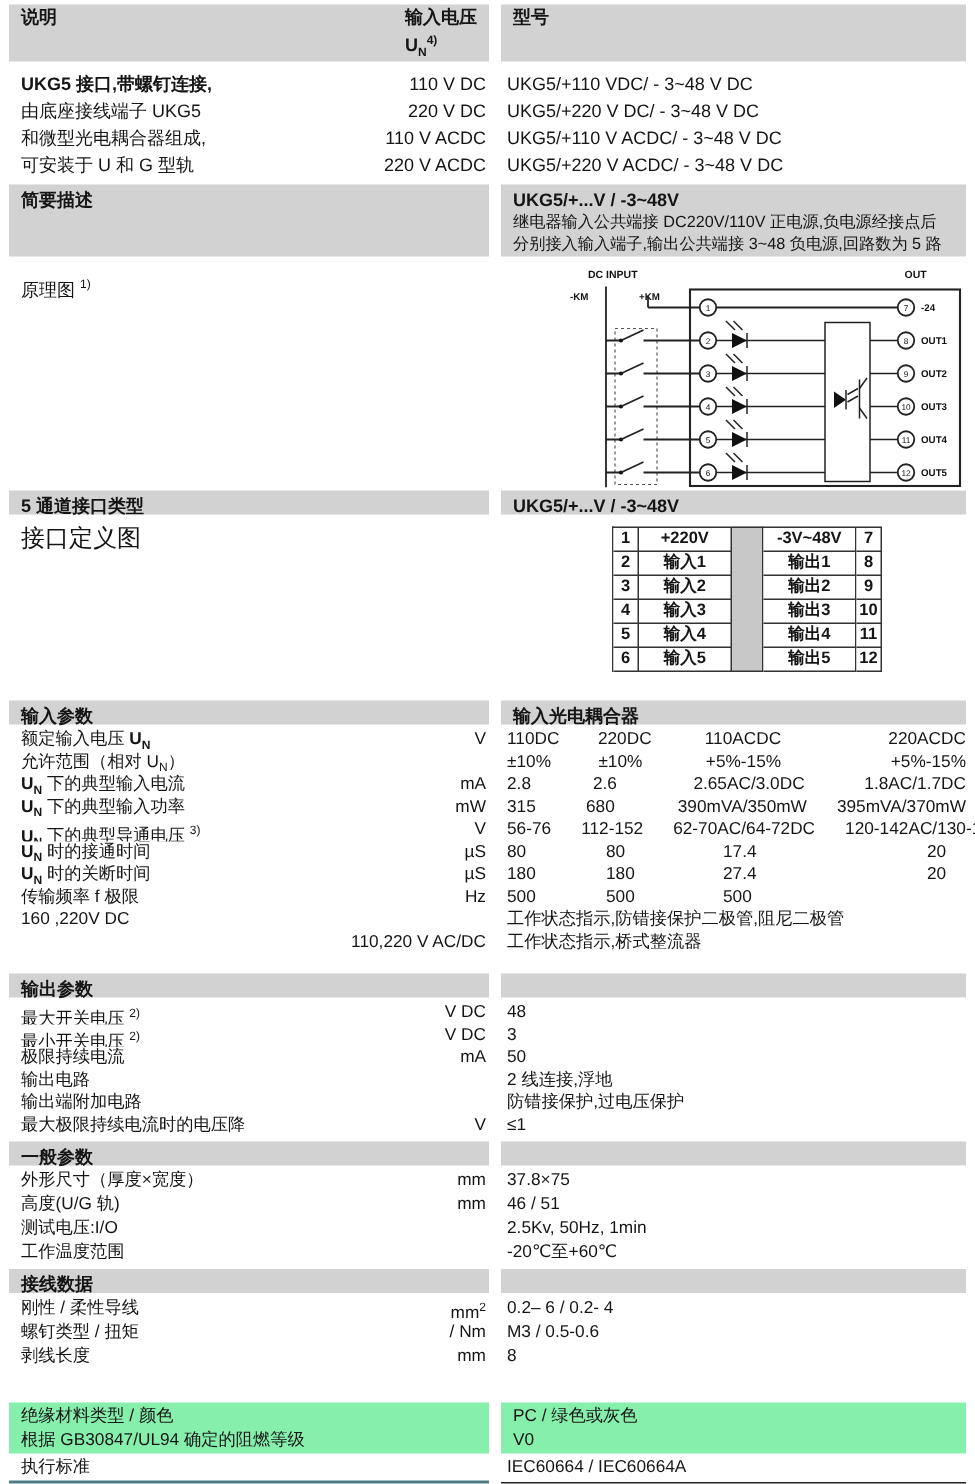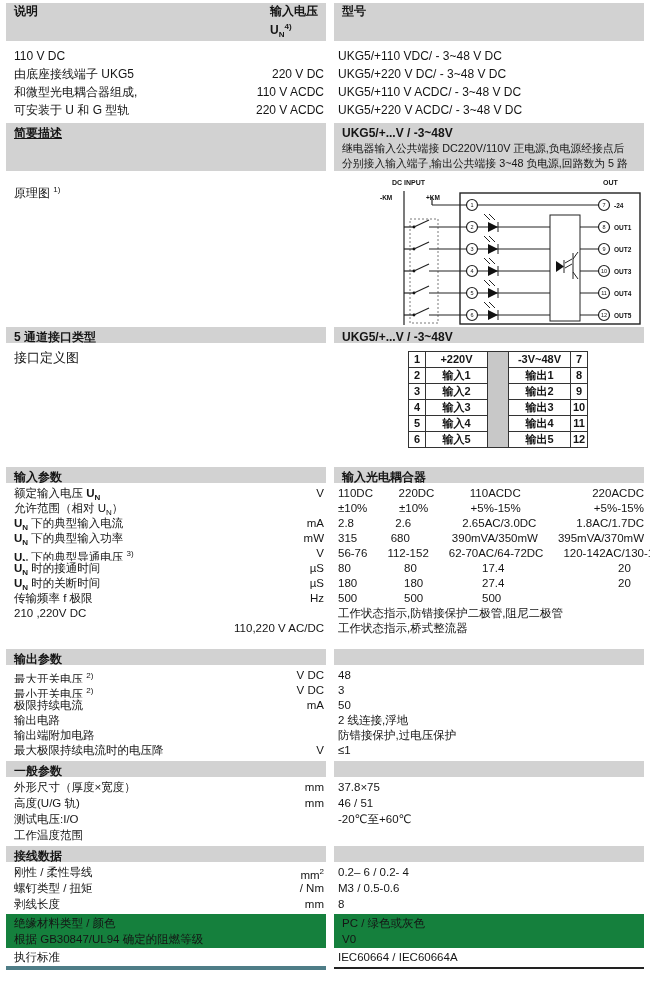--- a/index.html
+++ b/index.html
@@ -18,52 +18,52 @@
   .topband-left { display:flex; justify-content:space-between; }
   .tb-right { text-align:left; }
 
   .prow { display:flex; height:18px; line-height:18px; font-size:12px; padding:0 2px 0 8px; }
   .prow .plabel { flex:1; white-space:nowrap; overflow:hidden; }
   .prow .punit { white-space:nowrap; }
   sub { font-size:8px; } sup { font-size:8px; }
 
   .models div { height:18px; line-height:18px; font-size:12px; padding-left:4px; white-space:nowrap; }
 
-  .brief-left { height:48px;text-decoration:underline; }
+  .brief-left { height:48px; }
   .brief-right { background:#d2d2d2; height:48px; padding:2px 8px; }
   .brief-title { font-weight:700; font-size:12px; line-height:16px; }
   .brief-lines div { font-size:10.8px; line-height:15px; white-space:nowrap; }
 
   .schem-left { font-size:12px; padding:14px 0 0 8px; }
   .schem-right svg { margin:4px 0 0 38px; display:block; }
   .st { font-size:7px; font-weight:700; fill:#111; }
   .st2 { font-size:6.5px; font-weight:700; fill:#111; }
   .sl { stroke:#222; stroke-width:1.2; }
   .box { fill:#fff; stroke:#222; stroke-width:1.4; }
   .thin { stroke-width:1; }
   .dashedr { fill:none; stroke:#555; stroke-width:0.8; stroke-dasharray:2 2; }
 
-  .iface-caption { font-size:13px; padding:6px 0 0 8px; }
+  .iface-caption { font-size:16px; padding:6px 0 0 8px; }
   .term-wrap { display:inline-flex; margin:8px 0 0 74px; }
   .term-half { border-top:1px solid #333; border-left:1px solid #333; display:grid; }
   .th-l { grid-template-columns:17px 62px; }
   .th-r { grid-template-columns:62px 17px; }
   .tcell { border-right:1px solid #333; border-bottom:1px solid #333; height:16px; line-height:15px;
            text-align:center; font-size:11px; font-weight:700; background:#fff; white-space:nowrap; }
   .term-gap { width:20px; background:#c8c8c8; border-top:1px solid #333; border-bottom:1px solid #333; }
 
   .param .prow { height:15px; line-height:15px; font-size:11.5px; }
   .param.h16 .prow { height:16px; line-height:16px; }
   .rcol { padding-left:4px; }
   .vrow { height:15px; line-height:15px; font-size:11.5px; white-space:nowrap; }
   .h16 .vrow, .vrow.h16 { height:16px; line-height:16px; }
   .vtab-row { display:flex; height:15px; line-height:15px; font-size:11.5px; white-space:nowrap;gap:20px; }
   .vtab-row .c1{width:46px}.vtab-row .c2{width:58px}.vtab-row .c3{width:116px}.vtab-row .c4{flex:1}
 
-  .ins-band { background:#15803d; padding:1px 0; }
+  .ins-band { background:#86efac; padding:1px 0;margin-top:21px; }
   .ins-band .vrow { height:16px; line-height:16px; padding:0 8px; }
 
   .std-label { font-size:11.5px; height:14px; line-height:14px; padding-left:8px; }
   .std-value { font-size:11.5px; height:14px; line-height:14px; padding-left:4px; }
   .bar-teal { height:4px; background:#4e7d87; }
   .bar-dark { height:2px; background:#222; margin-top:1px; }
 </style>
 </head>
 <body>
 
@@ -78,20 +78,21 @@
       </span>
     </div>
     <div class="band band-tall">
       <span>型号</span>
     </div>
   </div>
 
   <div class="two-col mt6">
     <div id="desc-rows">
         <div class="prow">
+          <span class="plabel"><b>UKG5 接口,带螺钉连接,</b></span>
           <span class="punit">110 V DC</span>
         </div>
         <div class="prow">
           <span class="plabel">由底座接线端子 UKG5</span>
           <span class="punit">220 V DC</span>
         </div>
         <div class="prow">
           <span class="plabel">和微型光电耦合器组成,</span>
           <span class="punit">110 V ACDC</span>
         </div>
@@ -313,21 +314,21 @@
         </div>
         <div class="prow">
           <span class="plabel"><b>U<sub>N</sub></b> 时的关断时间</span>
           <span class="punit">µS</span>
         </div>
         <div class="prow">
           <span class="plabel">传输频率 f 极限</span>
           <span class="punit">Hz</span>
         </div>
         <div class="prow">
-          <span class="punit">210 ,220V DC</span>
+          <span class="punit">160 ,220V DC</span>
         </div>
         <div class="prow">
           <span class="plabel"></span>
           <span class="punit">110,220 V AC/DC</span>
         </div>
       </div>
     <div id="input-right" class="rcol">
         <div class="vtab-row">
           <span class="c1">110DC</span>
           <span class="c2">220DC</span>
@@ -445,20 +446,21 @@
           <span class="punit"></span>
         </div>
         <div class="prow">
           <span class="plabel">工作温度范围</span>
           <span class="punit"></span>
         </div>
       </div>
     <div id="general-right" class="rcol h16">
         <div class="vrow">37.8×75</div>
         <div class="vrow">46 / 51</div>
+        <div class="vrow">2.5Kv, 50Hz, 1min</div>
         <div class="vrow">-20℃至+60℃</div>
       </div>
   </div>
 
   <div class="two-col mt3">
     <div class="band">
       <span>接线数据</span>
     </div>
     <div class="band"></div>
   </div>

